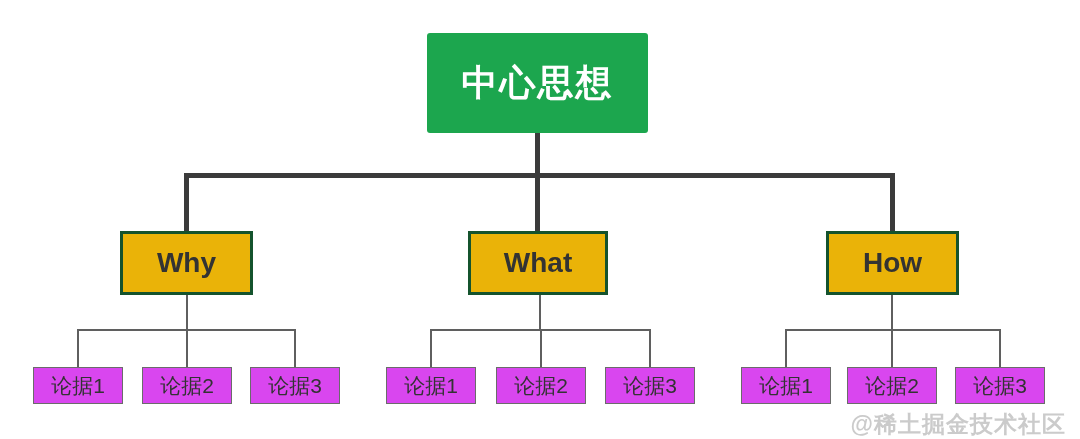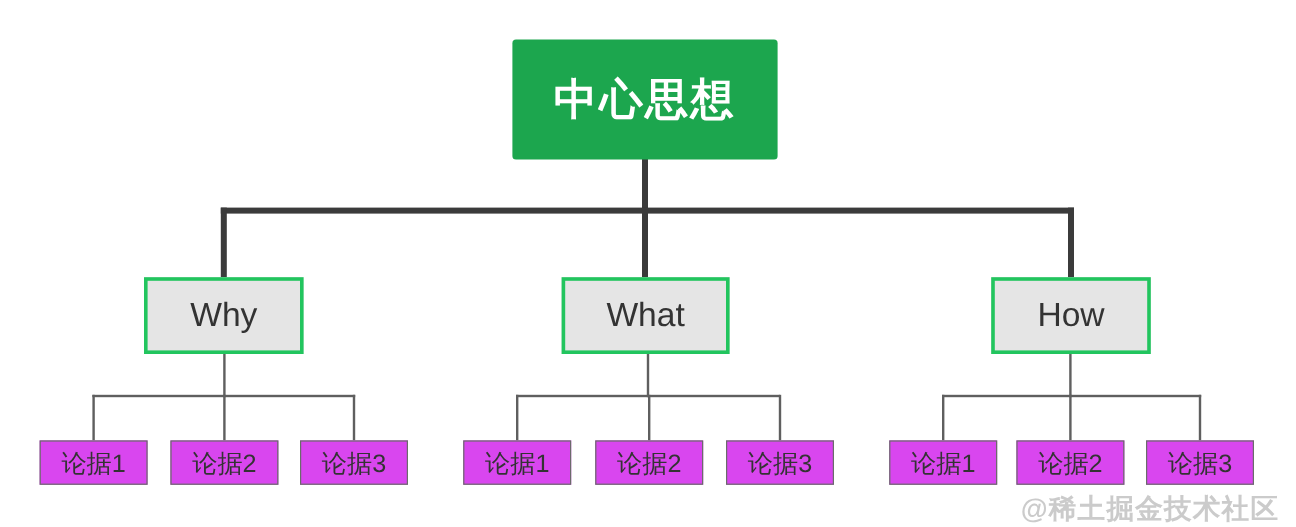--- a/index.html
+++ b/index.html
@@ -25,26 +25,26 @@
     color: #ffffff;
     font-size: 36px;
     font-weight: 700;
     letter-spacing: 2px;
   }
 
   .branch-node {
     position: absolute;
     top: 231px;
     height: 64px;
-    background: #e5e5e5;
-    border: 3px solid #22c55e;
+    background: #eab308;
+    border: 3px solid #14532d;
     display: flex; align-items: center; justify-content: center;
     color: #333333;
     font-size: 28px;
-    font-weight: 400;
+    font-weight: 700;
   }
   .branch-why  { left: 120px; width: 133px; }
   .branch-what { left: 468px; width: 140px; }
   .branch-how  { left: 826px; width: 133px; }
 
   .leaf-node {
     position: absolute;
     top: 367px;
     width: 90px; height: 37px;
     background: #d946ef;

